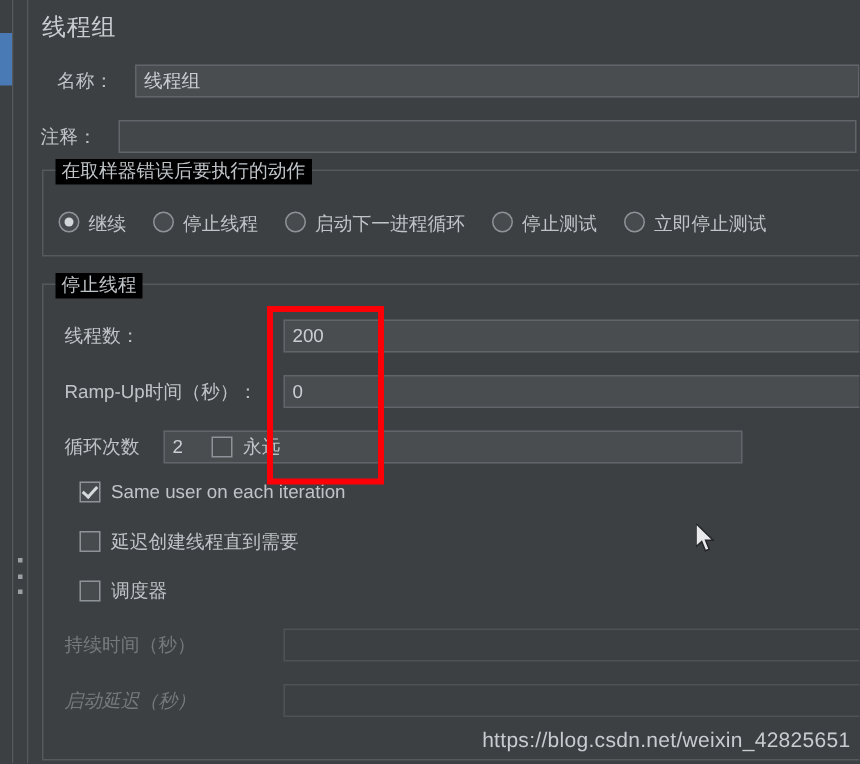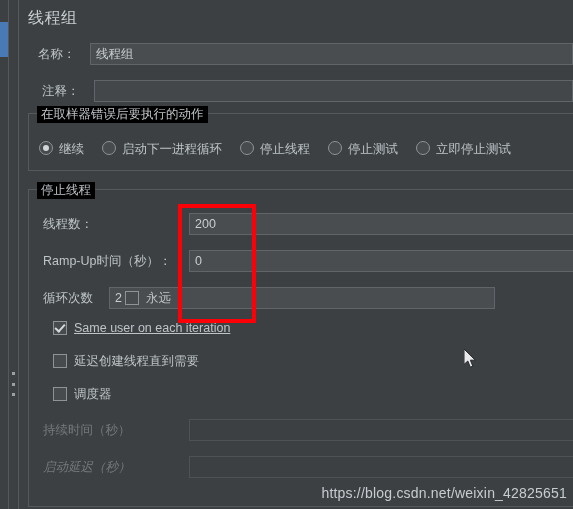--- a/index.html
+++ b/index.html
@@ -114,21 +114,21 @@
     color: #76797c;
   }
 
   
   #row-name { top: 42px; }
   #row-name .row-label { width: 52px; margin-left: 19px; }
   #row-name .field { width: 492px; }
 
   
   #row-comment { top: 79px; }
-  #row-comment .row-label { width: 52px; margin-left: 23px; }
+  #row-comment .row-label { width: 52px; margin-left: 8px; }
   #row-comment .field { width: 492px; }
 
   
   .groupbox {
     position: absolute;
     left: 9px;
     right: -5px;
     border: 1px solid #55595c;
     border-radius: 0;
   }
@@ -233,26 +233,26 @@
 
   #prop-ramp { top: 59px; }
   #prop-ramp .row-label { width: 146px; }
   #prop-ramp .field { width: 386px; }
 
   #prop-loops { top: 96px; }
   #prop-loops .row-label { width: 66px; }
   #prop-loops .field { width: 386px; }
 
   #cb-forever {
-    left: 96px;
+    left: 112px;
     top: 96px;
     height: 24px;
   }
 
-  #cb-same-user { left: 24px; top: 128px; height: 20px; text-decoration: underline; }
+  #cb-same-user { left: 24px; top: 128px; height: 20px; }
   #cb-delay-create { left: 24px; top: 161px; height: 20px; }
   #cb-scheduler { left: 24px; top: 194px; height: 20px; }
 
   #prop-duration { top: 228px; }
   #prop-duration .row-label { width: 146px; color: #76797c; }
   #prop-duration .field { width: 386px; }
 
   #prop-startup { top: 265px; }
   #prop-startup .row-label { width: 146px; color: #76797c; font-style: italic; }
   #prop-startup .field { width: 386px; }
@@ -325,26 +325,26 @@
       <span class="gb-title">在取样器错误后要执行的动作</span>
       <div class="radio-row">
 
         <div class="radio-item checked">
           <span class="radio-mark"></span>
           <span class="radio-label">继续</span>
         </div>
 
         <div class="radio-item">
           <span class="radio-mark"></span>
-          <span class="radio-label">启动下一进程循环</span>
+          <span class="radio-label">停止线程</span>
         </div>
 
         <div class="radio-item">
           <span class="radio-mark"></span>
-          <span class="radio-label">停止线程</span>
+          <span class="radio-label">启动下一进程循环</span>
         </div>
 
         <div class="radio-item">
           <span class="radio-mark"></span>
           <span class="radio-label">停止测试</span>
         </div>
 
         <div class="radio-item">
           <span class="radio-mark"></span>
           <span class="radio-label">立即停止测试</span>

